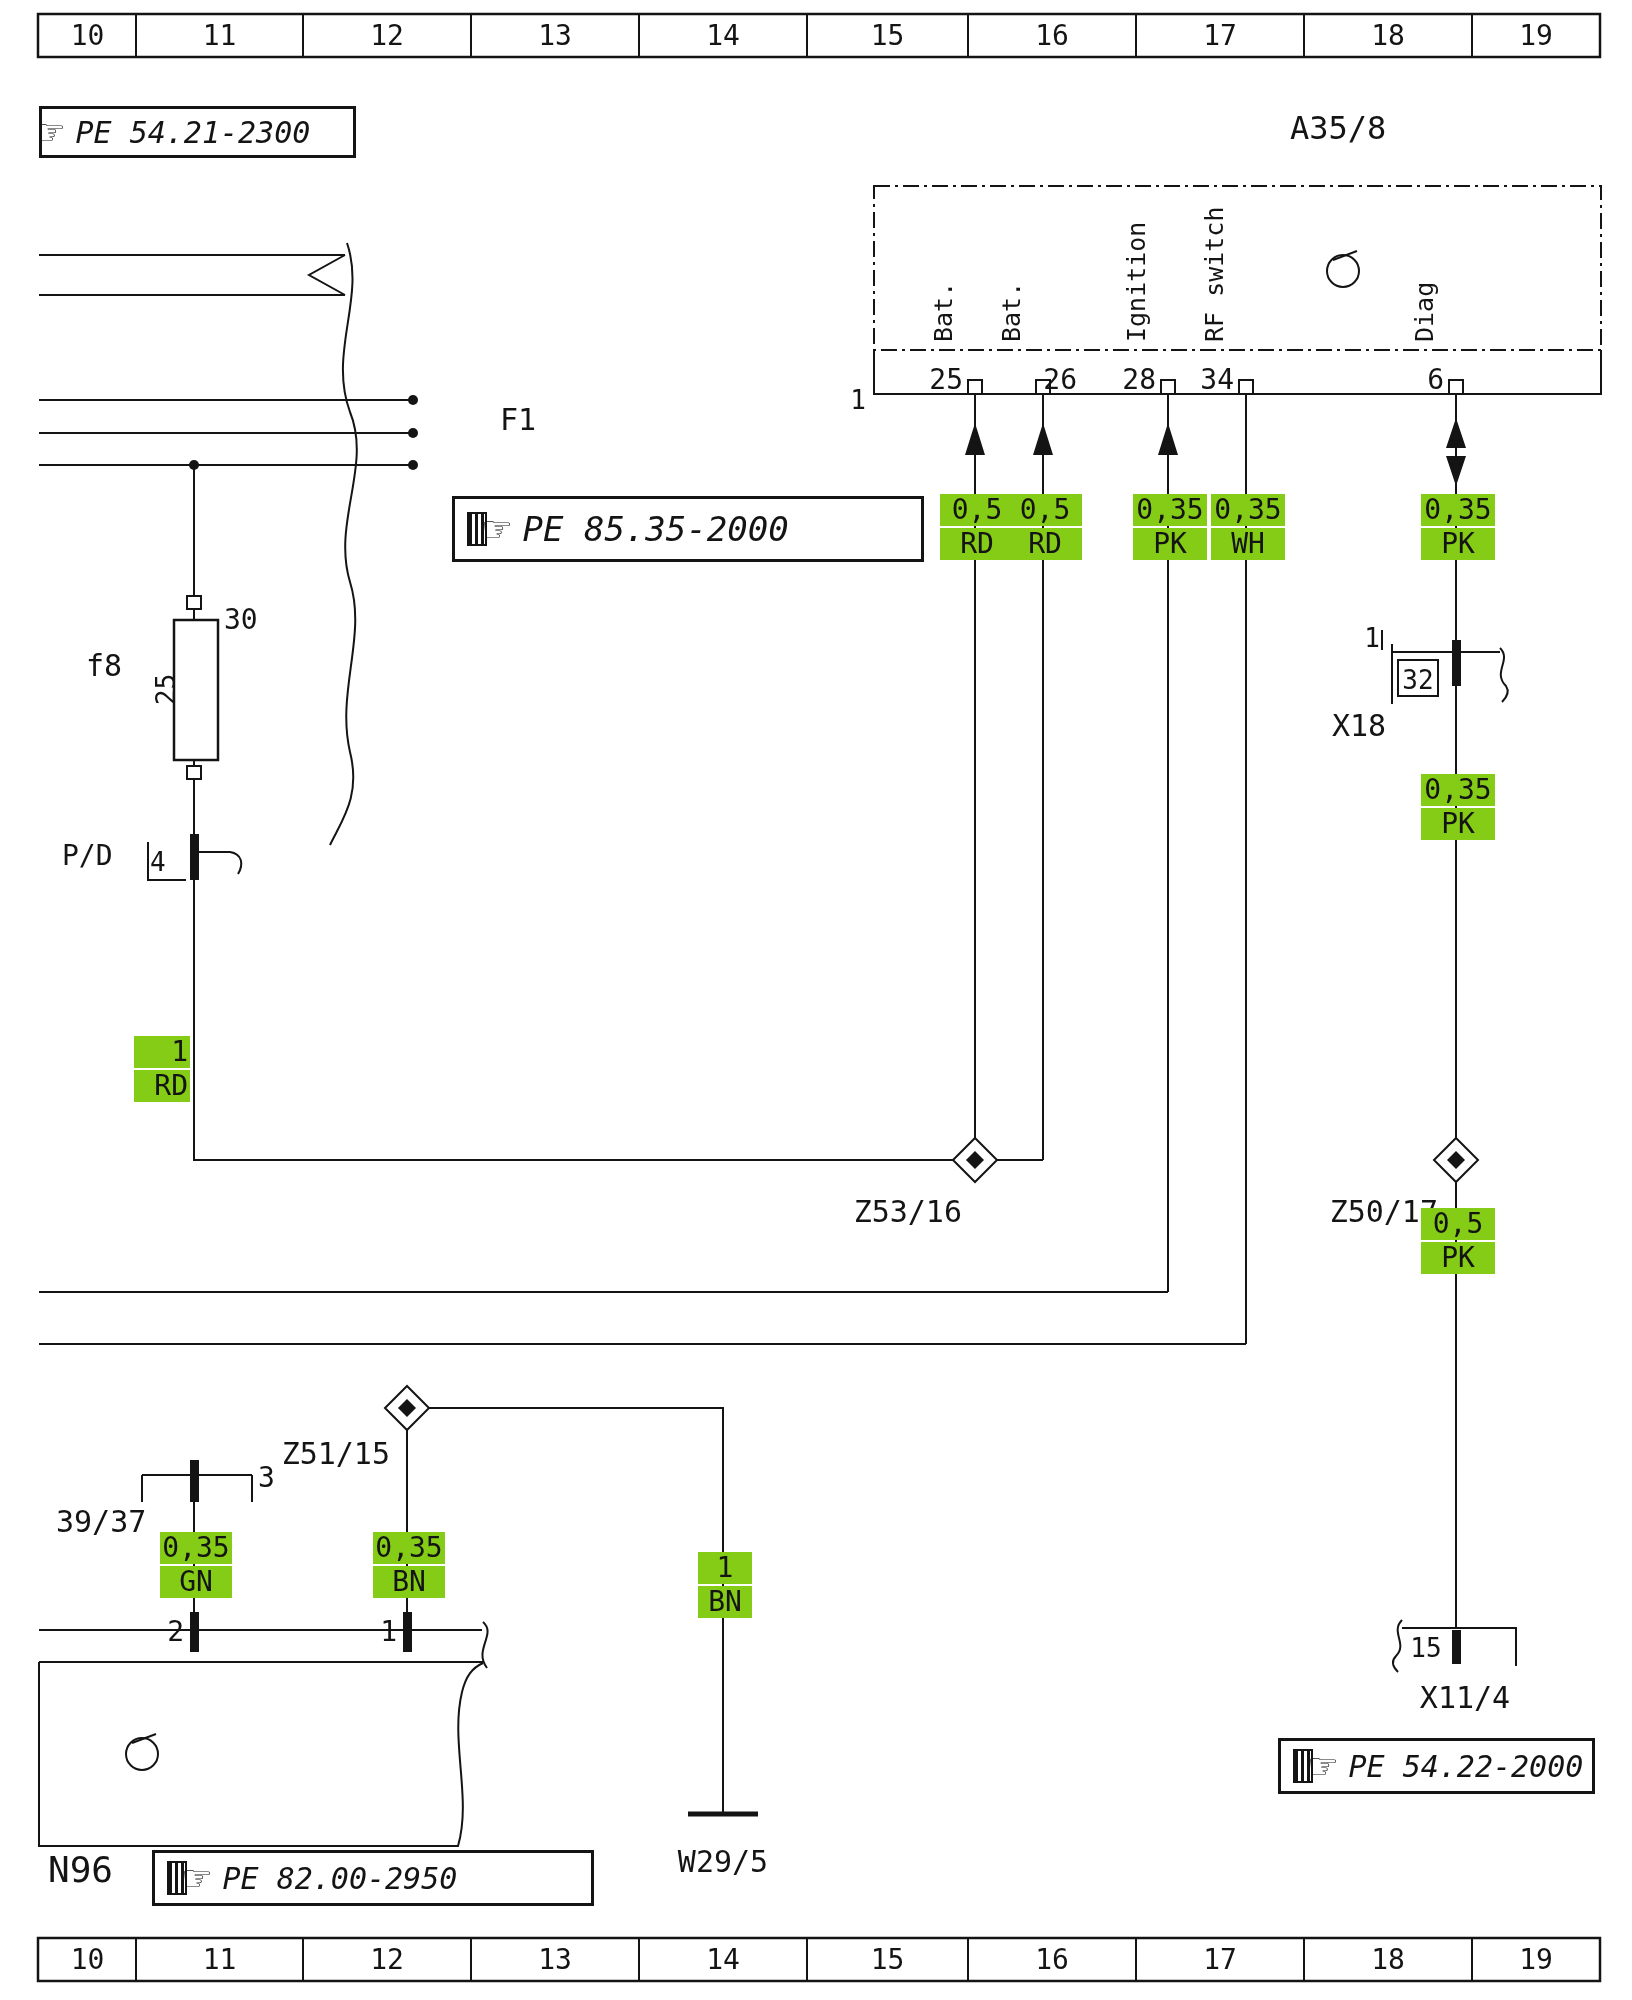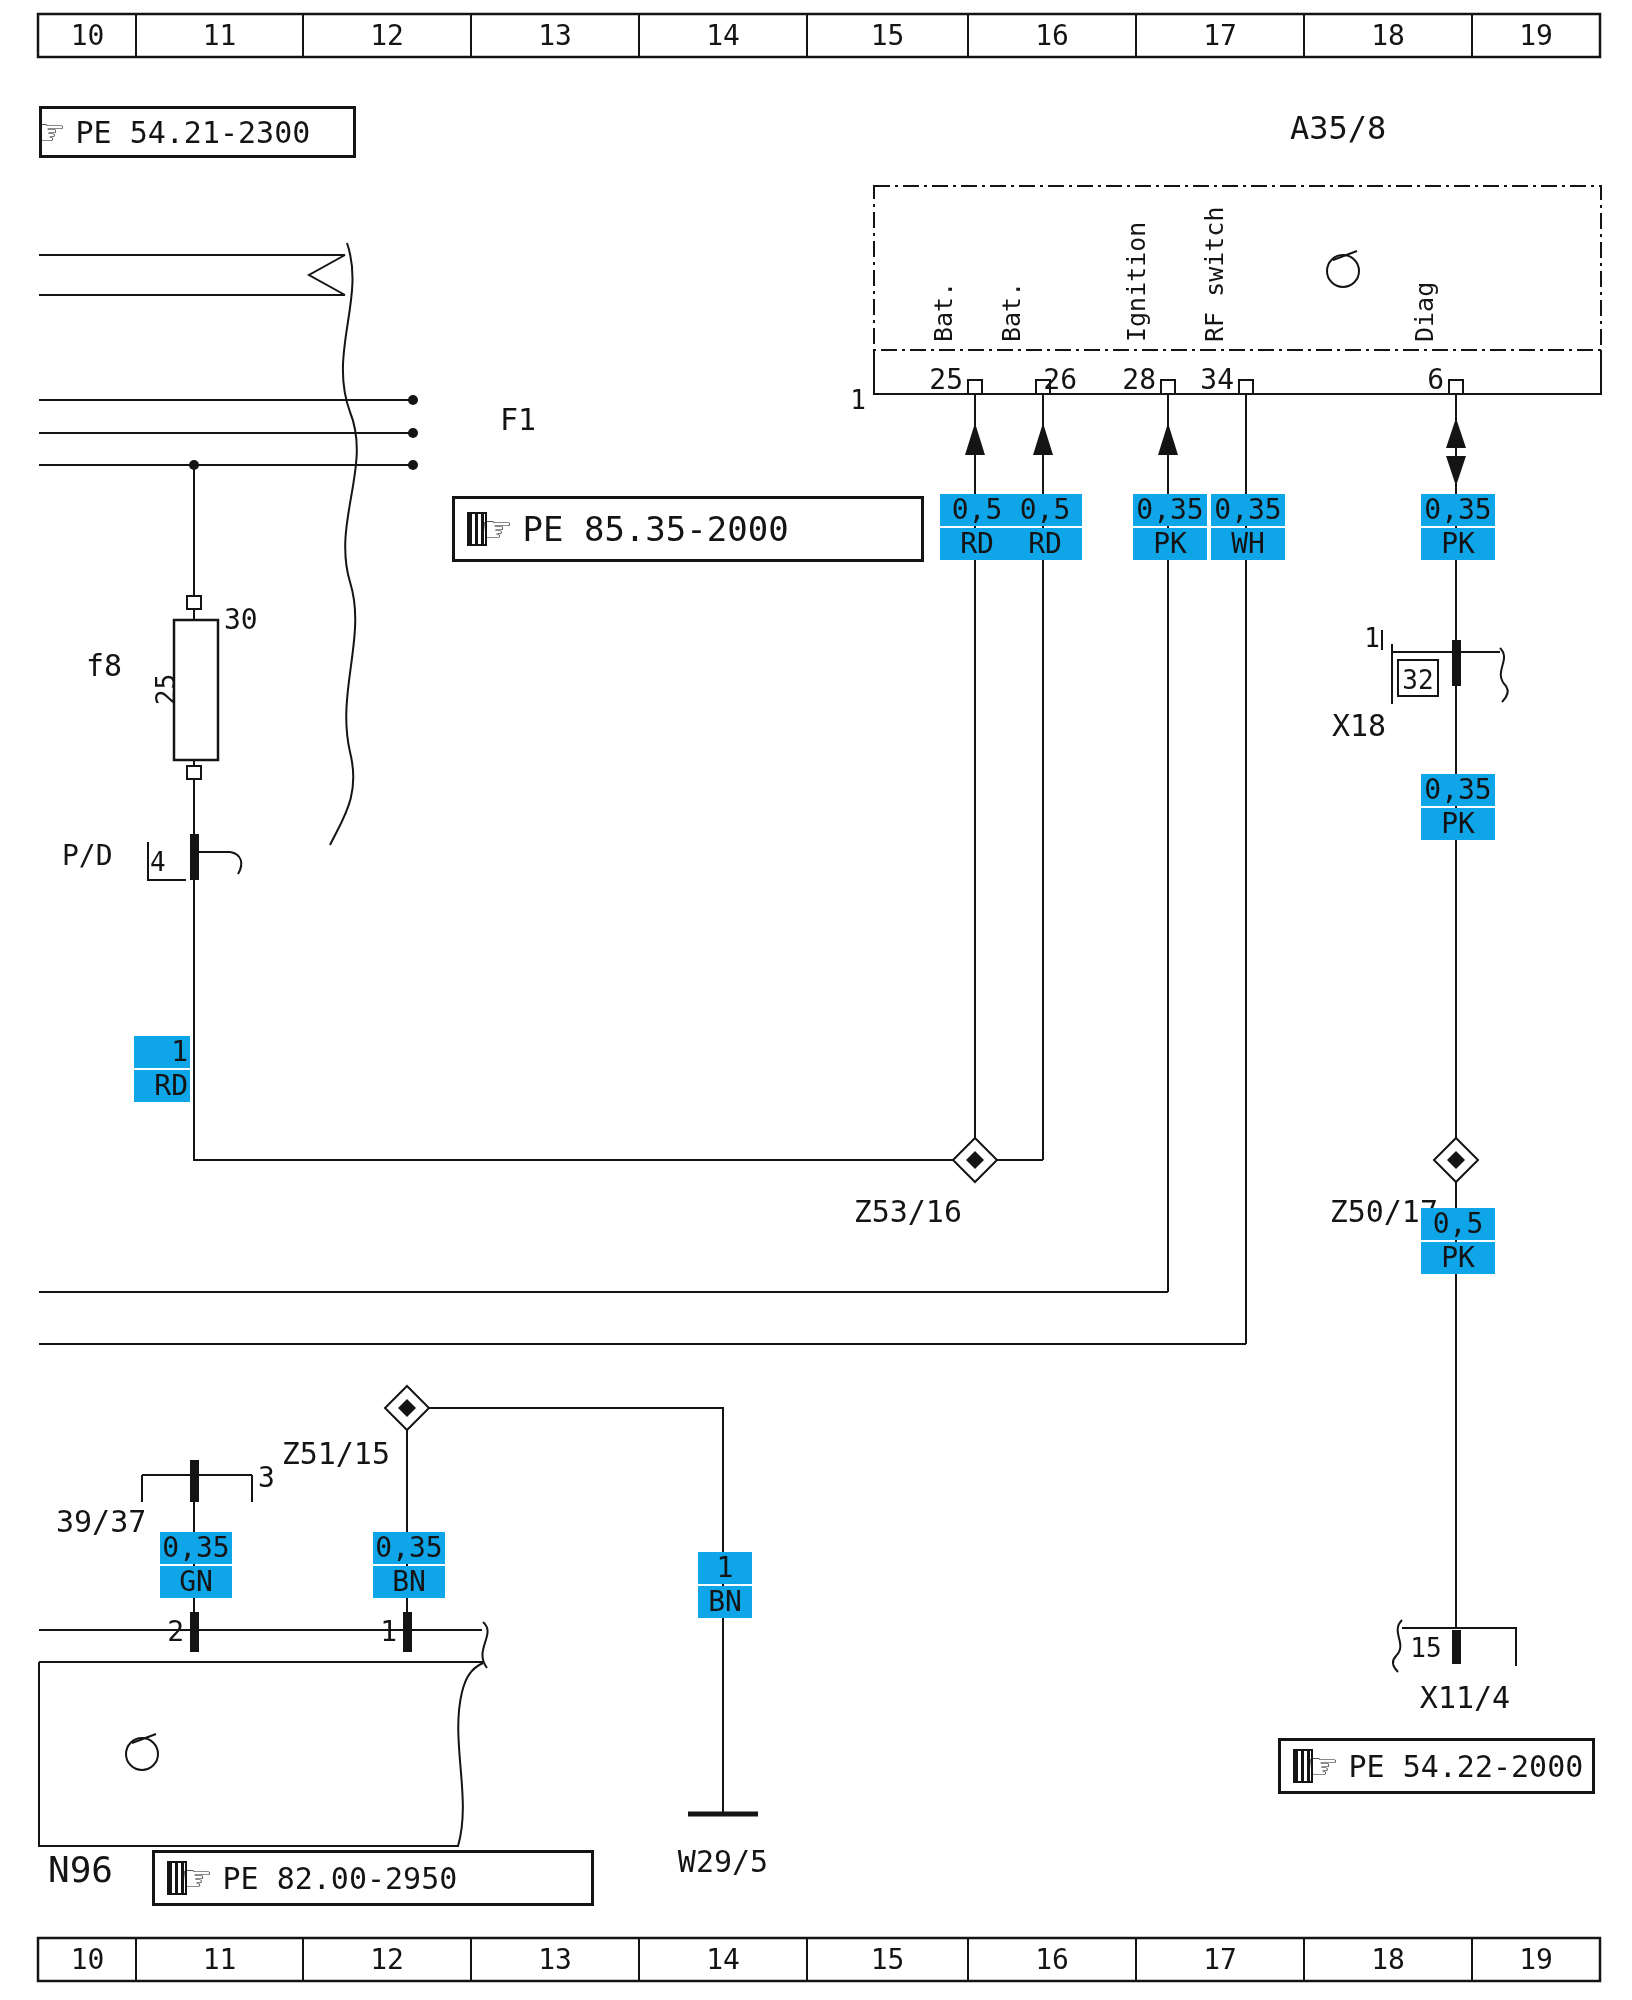--- a/index.html
+++ b/index.html
@@ -2,29 +2,29 @@
 <html><head>
 <meta charset="utf-8">
 <style>
   html,body{margin:0;padding:0;background:#e8e8e8;}
   #page{position:relative;width:1632px;height:2000px;background:#ffffff;overflow:hidden;
         font-family:"DejaVu Sans Mono","Liberation Mono",monospace;color:#141414;}
   svg{position:absolute;left:0;top:0;}
   .L{position:absolute;font-size:28px;line-height:32px;white-space:nowrap;color:#141414;}
   .c{text-align:center;}
   .r{text-align:right;}
-  .bg{background:#0ea5e9;padding:0 2px;}
+  .bg{background:#84cc16;padding:0 2px;}
   .rot{transform:rotate(-90deg);transform-origin:0 100%;font-size:25px;line-height:30px;}
   .ref{position:absolute;box-sizing:border-box;border:3px solid #141414;background:#fff;
        display:flex;align-items:center;gap:12px;padding:0 12px;overflow:hidden;}
   .hand{display:inline-flex;align-items:center;flex:0 0 auto;}
   .cuff{width:16px;height:30px;border:2px solid #141414;
         background:repeating-linear-gradient(90deg,#141414 0 3px,#fff 3px 6px);}
   .finger{font-size:44px;line-height:30px;margin-left:-3px;}
-  .ref .txt{white-space:nowrap;}
+  .ref .txt{white-space:nowrap;font-style:italic;}
 </style>
 </head>
 <body>
 
 <div id="page">
 
 <svg width="1632" height="2000" viewBox="0 0 1632 2000" fill="none" stroke="#141414" stroke-width="2">
 
   <g>
     <rect x="38" y="14" width="1562" height="43" stroke-width="2.5"></rect>

